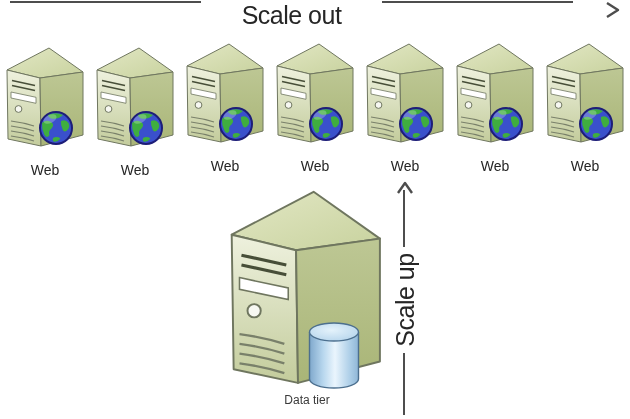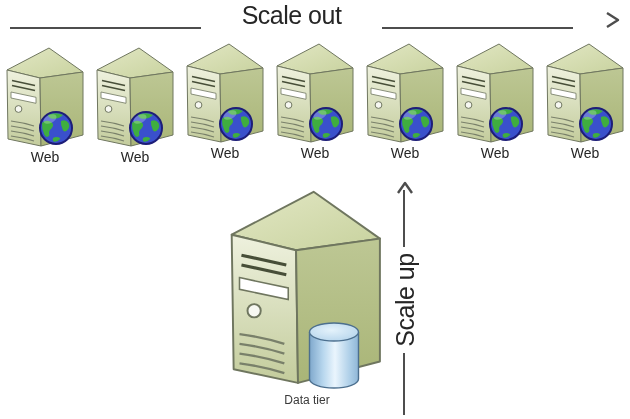--- a/index.html
+++ b/index.html
@@ -1,32 +1,32 @@
 <!DOCTYPE html>
 <html style="--arrow: #4d4d4d; --text: #262626; --server_side: #b7c28c; --server_front_light: #eef1de; --server_front_dark: #c3cc9c; --server_top_light: #e2e7c4; --server_top_dark: #c8d29e; --server_outline: #6f765f; --globe_ocean: #3a50cc; --globe_land: #3fae3f; --globe_outline: #1d1d78; --cylinder_body_light: #eaf5fd; --cylinder_body_dark: #7fa8cc; --cylinder_top: #bcd9ef; --cylinder_outline: #4c6f8e;"><head>
 <meta charset="utf-8">
 <style>
   html,body{margin:0;padding:0;background:#fff;}
   body{font-family:"Liberation Sans", sans-serif;}
   #canvas{position:relative;width:630px;height:419px;background:#fff;overflow:hidden;}
 
   
   .scale-out{position:absolute;left:10px;top:1px;width:610px;height:28px;
-    display:flex;align-items:flex-end;gap:35px;}
+    display:flex;align-items:flex-start;gap:35px;}
   .h-line{flex:1;height:2px;background:var(--arrow,#4d4d4d);}
   .scale-out-label{font-size:25px;line-height:28px;color:var(--text,#262626);
     letter-spacing:-0.5px;padding:0 6px;white-space:nowrap;}
   .chevron-right{margin-left:-3px;flex:0 0 auto;display:block;}
 
   
   .server-row{position:absolute;left:0;top:40px;width:630px;height:130px;display:flex;}
   .server-cell{width:90px;display:flex;flex-direction:column;align-items:center;}
   .server-cell:nth-child(-n+2) .cell-inner{margin-top:4px;}
   .cell-inner{display:flex;flex-direction:column;align-items:center;}
-  .web-label{font-size:14px;color:var(--text,#262626);margin-top:1px;}
+  .web-label{font-size:14px;color:var(--text,#262626);margin-top:14px;}
 
   
   .data-tier-svg{position:absolute;left:220px;top:184px;}
   .data-tier-label{position:absolute;left:262px;top:393px;width:90px;
     text-align:center;font-size:12px;color:#3a3a3a;}
 
   
   .scale-up{position:absolute;left:392px;top:181px;width:26px;height:234px;}
   .chevron-up{position:absolute;left:4px;top:0;}
   .v-line{position:absolute;left:11px;width:2px;background:var(--arrow,#4d4d4d);}

